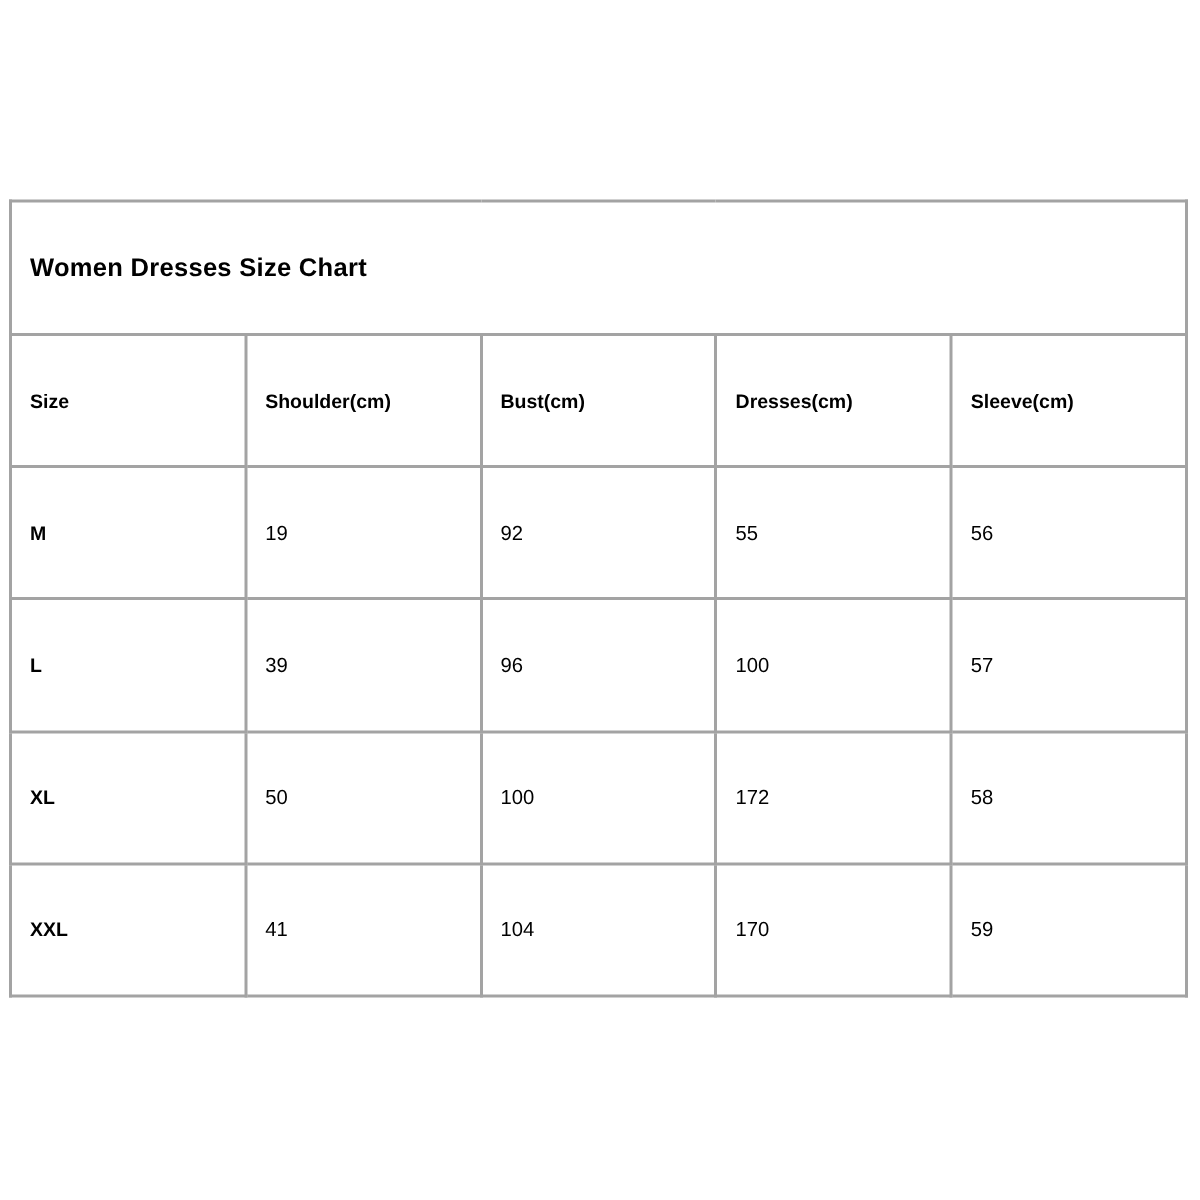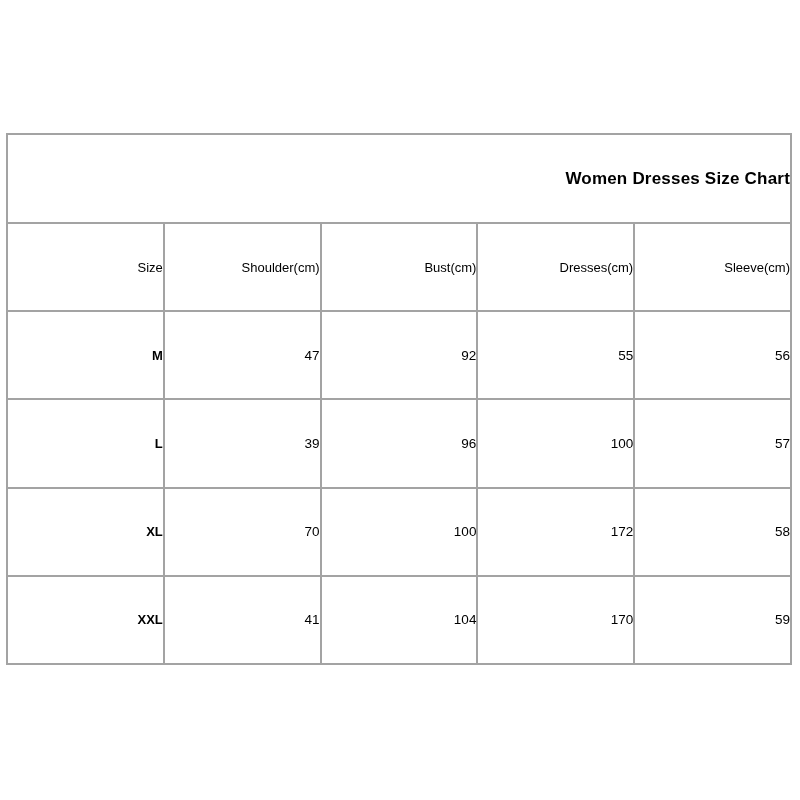--- a/index.html
+++ b/index.html
@@ -27,33 +27,33 @@
   table.size-chart {
     width: 100%;
     height: 100%;
     border-collapse: collapse;
     table-layout: fixed;
     background: #ffffff;
   }
   table.size-chart td,
   table.size-chart th {
     border: 2px solid #a3a3a3;
-    text-align: right;
+    text-align: left;
     vertical-align: middle;
-    padding: 0;
+    padding: 12px;
     background: #ffffff;
   }
   .title-cell {
     font-size: 17px;
     font-weight: bold;
     letter-spacing: 0.2px;
   }
   th.col-header {
     font-size: 13px;
-    font-weight: normal;
+    font-weight: bold;
   }
   td.size-label {
     font-size: 13px;
     font-weight: bold;
   }
   td.value-cell {
     font-size: 13.5px;
     font-weight: normal;
   }
   tr.title-row { height: 89px; }
@@ -72,35 +72,35 @@
         </tr>
         <tr class="header-row">
           <th class="col-header">Size</th>
           <th class="col-header">Shoulder(cm)</th>
           <th class="col-header">Bust(cm)</th>
           <th class="col-header">Dresses(cm)</th>
           <th class="col-header">Sleeve(cm)</th>
         </tr>
         <tr class="data-row">
           <td class="size-label">M</td>
-          <td class="value-cell">47</td>
+          <td class="value-cell">19</td>
           <td class="value-cell">92</td>
           <td class="value-cell">55</td>
           <td class="value-cell">56</td>
         </tr>
         <tr class="data-row">
           <td class="size-label">L</td>
           <td class="value-cell">39</td>
           <td class="value-cell">96</td>
           <td class="value-cell">100</td>
           <td class="value-cell">57</td>
         </tr>
         <tr class="data-row">
           <td class="size-label">XL</td>
-          <td class="value-cell">70</td>
+          <td class="value-cell">50</td>
           <td class="value-cell">100</td>
           <td class="value-cell">172</td>
           <td class="value-cell">58</td>
         </tr>
         <tr class="data-row">
           <td class="size-label">XXL</td>
           <td class="value-cell">41</td>
           <td class="value-cell">104</td>
           <td class="value-cell">170</td>
           <td class="value-cell">59</td>

